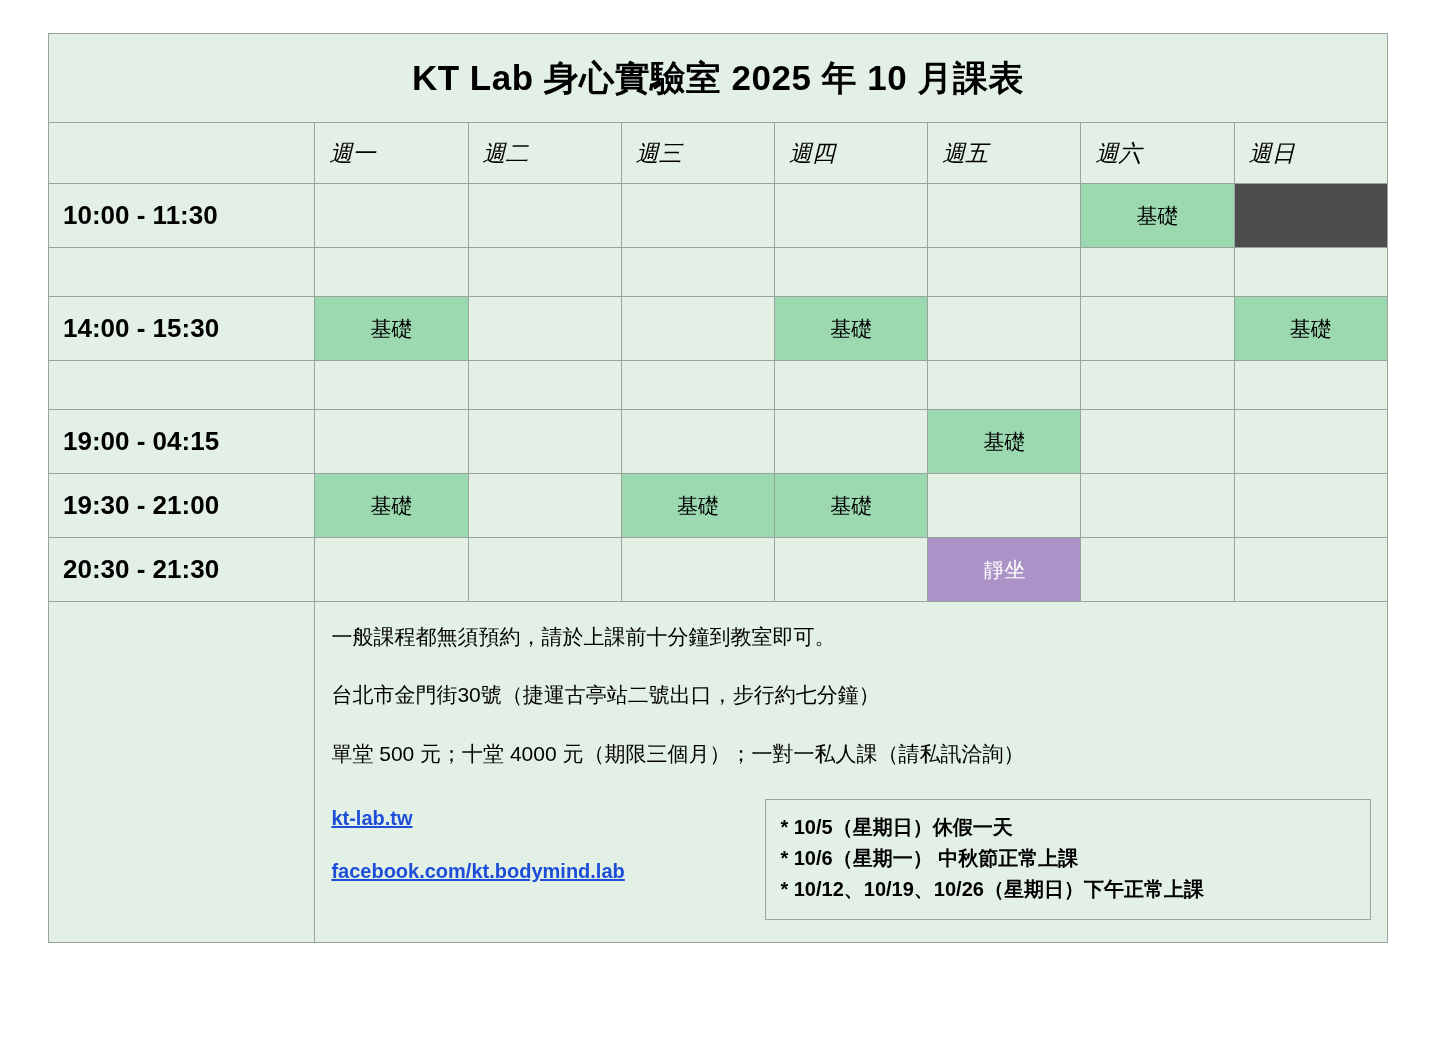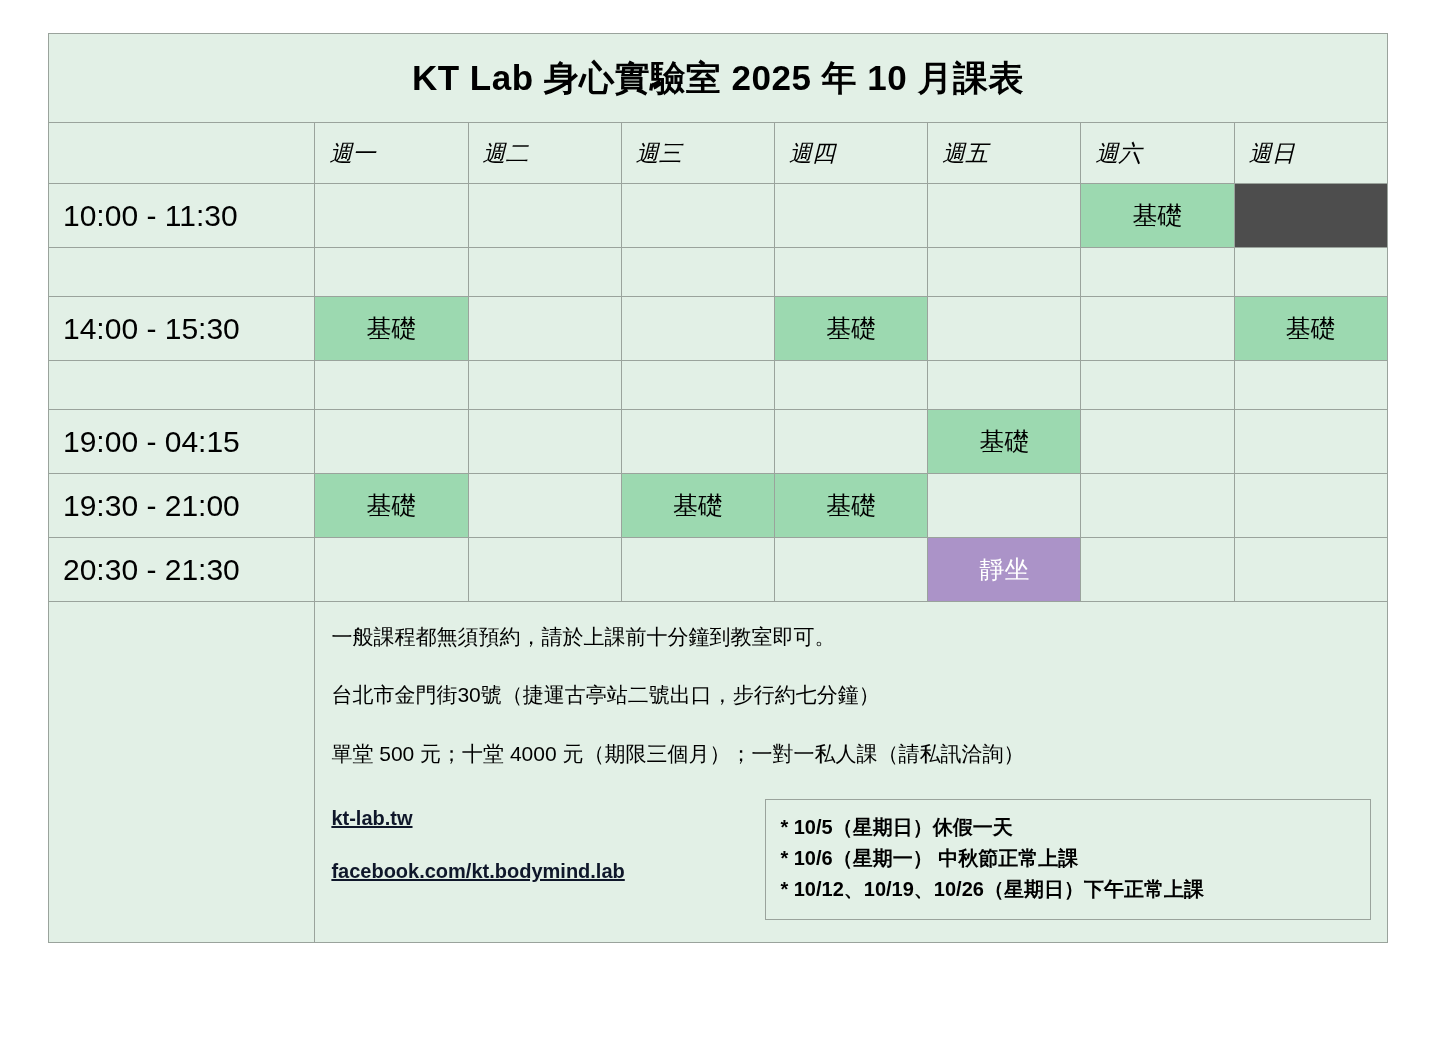--- a/index.html
+++ b/index.html
@@ -45,29 +45,29 @@
     letter-spacing: 0.5px;
   }
   .dayhead {
     height: 60px;
     font-size: 23px;
     padding-left: 14px !important;
     font-style: italic;
   }
   .timecell {
     height: 63px;
-    font-size: 30px;
-    font-weight: normal;
+    font-size: 26px;
+    font-weight: bold;
     padding-left: 14px !important;
     white-space: nowrap;
   }
   .spacer-row td { height: 48px; }
   .class-cell {
     text-align: center;
-    font-size: 25px;
+    font-size: 21px;
     height: 63px;
     font-family: Liberation Mono, monospace;
   }
   .cls-basic {
     background: #9cd9b0 !important;
   }
   .cls-sit {
     background: #ab93c8 !important;
     color: #ffffff;
   }
@@ -94,21 +94,21 @@
   }
   .links {
     width: 420px;
     flex: 0 0 auto;
     padding-top: 8px;
   }
   .link {
     display: block;
     font-size: 20px;
     font-weight: bold;
-    color: #0f172a;
+    color: #1d4ed8;
     text-decoration: underline;
     margin-bottom: 30px;
   }
   .notice-box {
     flex: 1 1 auto;
     border: 1px solid #9aa39c;
     background: #e2f0e6;
     padding: 12px 14px 14px 14px;
     min-height: 120px;
     box-sizing: border-box;

